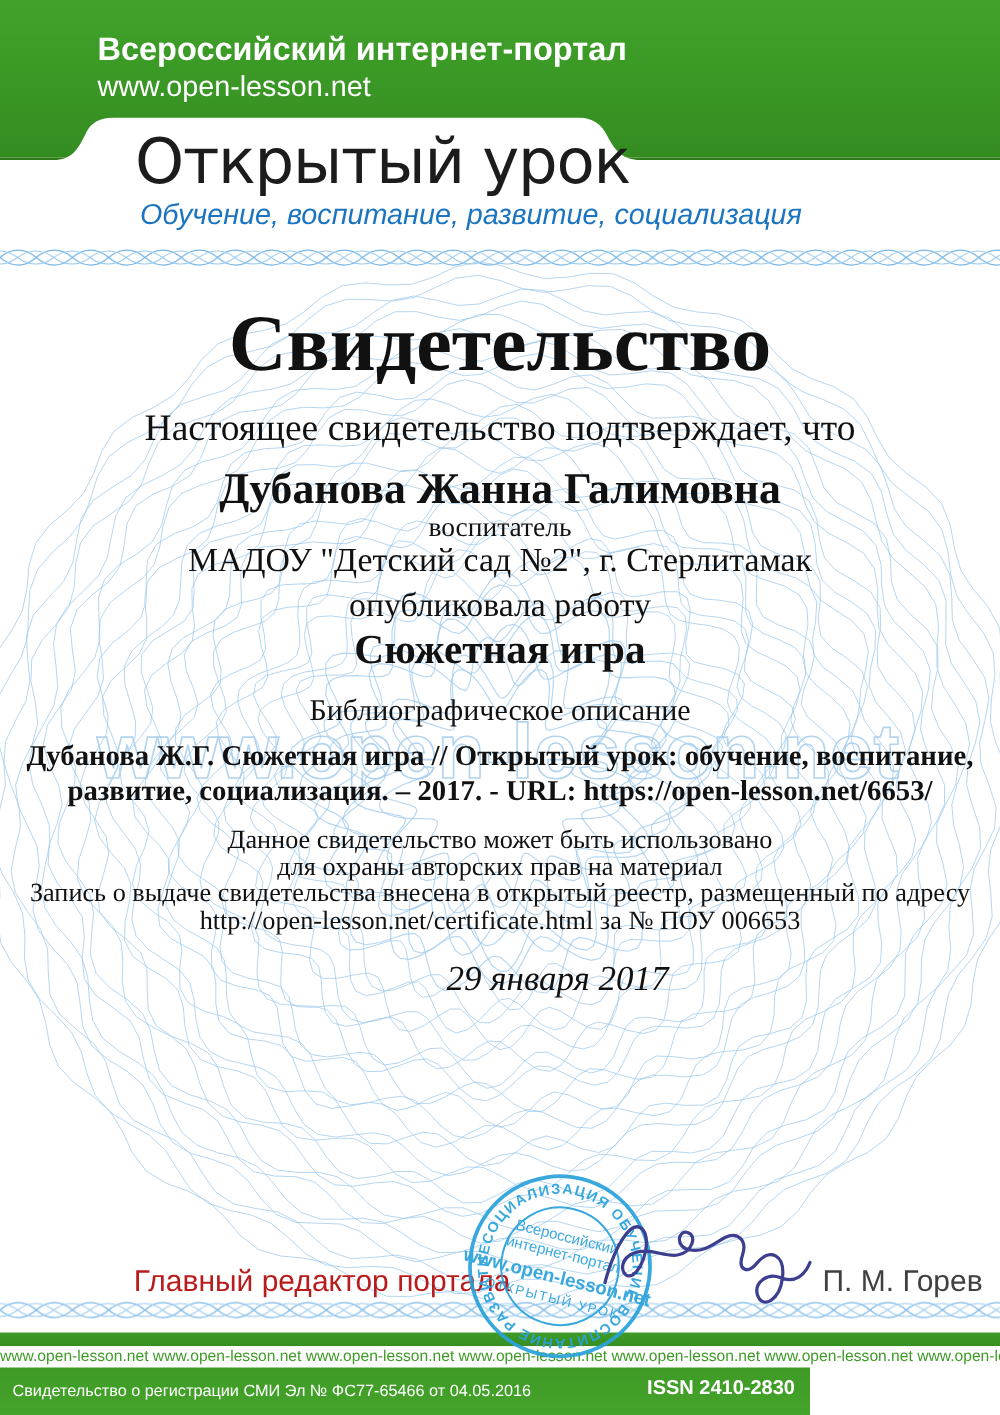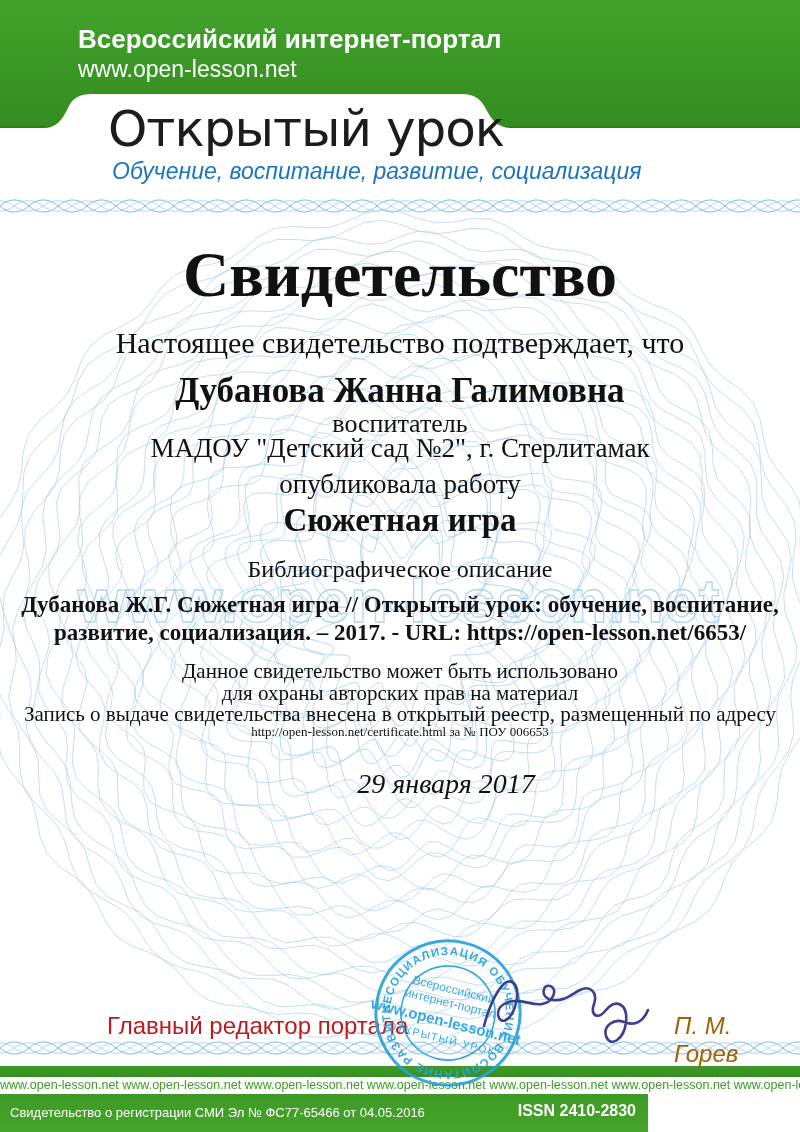--- a/index.html
+++ b/index.html
@@ -25,35 +25,35 @@
   
   .band{position:absolute;z-index:0;}
   #rosette{position:absolute;left:0;top:0;z-index:0;}
   #watermark{position:absolute;left:0;top:558px;z-index:0;opacity:.85;}
   
   .cline{position:absolute;left:0;width:800px;text-align:center;
     font-family:"Liberation Serif","DejaVu Serif",serif;color:#111;z-index:2;white-space:nowrap;}
   .cert-title{top:238px;font-size:64px;font-weight:bold;}
   .confirm{top:326px;font-size:30px;}
   .recipient{top:371px;font-size:35px;font-weight:bold;}
-  .role{top:409px;font-size:26px;}
+  .role{top:409px;font-size:22px;}
   .org{top:433px;font-size:27px;}
   .action{top:469px;font-size:27px;}
   .work{top:502px;font-size:33px;font-weight:bold;}
   .biblio-h{top:556px;font-size:24px;}
   .biblio1{top:592px;font-size:23px;font-weight:bold;}
   .biblio2{top:620px;font-size:23px;font-weight:bold;}
   .usage1{top:659px;font-size:21px;}
   .usage2{top:681px;font-size:21px;}
   .registry1{top:702px;font-size:21px;}
-  .registry2{top:724px;font-size:13px;text-align:center;}
+  .registry2{top:724px;font-size:21px;text-align:center;}
   .cdate{top:768px;font-size:28px;font-style:italic;padding-left:46px;}
   
   .editor-label{position:absolute;left:107px;top:1012px;font-size:24px;color:#b91c1c;z-index:2;}
-  .editor-name{position:absolute;left:674px;top:1012px;font-size:24px;color:#a16207;z-index:2;font-style:italic;}
+  .editor-name{position:absolute;left:658px;top:1012px;font-size:24px;color:#404040;z-index:2;}
   #stamp{position:absolute;left:364px;top:933px;z-index:4;opacity:.93;}
   #stamp text{font-family:"Liberation Sans",sans-serif;fill:var(--stamp-blue);}
   #signature{position:absolute;left:478px;top:948px;z-index:5;}
   
   .footer-strip{position:absolute;left:0;top:1066px;width:800px;height:11px;
     background:linear-gradient(180deg,#3f9b27,#368e20);z-index:1;}
   .footer-url-band{position:absolute;left:0;top:1077px;width:800px;height:17px;background:#fff;
     z-index:1;overflow:hidden;text-align:center;white-space:nowrap;
     font-size:12.5px;color:#3f9b27;line-height:17px;}
   .footer-main{position:absolute;left:0;top:1094px;width:648px;height:38px;

